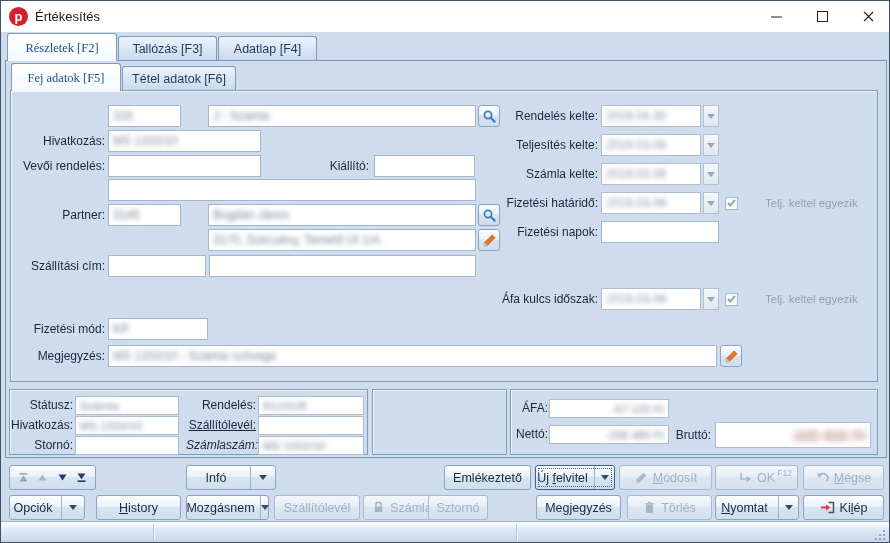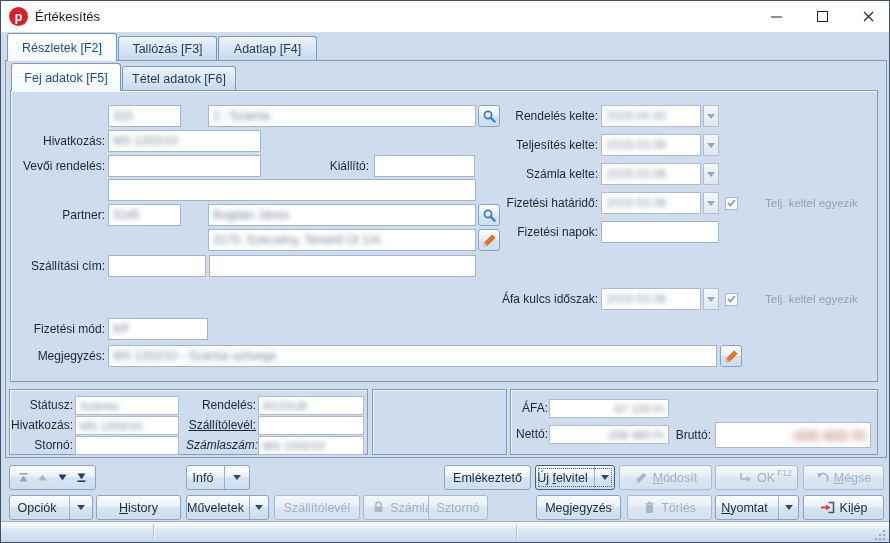--- a/index.html
+++ b/index.html
@@ -10,21 +10,21 @@
   
   .titlebar{left:0;top:0;width:100%;height:31px;background:#ffffff;}
   .logo{left:8px;top:6px;width:19px;height:19px;border-radius:50%;background:#d6202c;color:#fff;
         display:flex;align-items:center;justify-content:center;font-size:13px;font-weight:bold;padding-bottom:1px;}
   .win-title{left:34px;top:0;height:31px;line-height:31px;font-size:13px;color:#1a1a1a;}
   .wc{top:0;width:46px;height:30px;display:flex;align-items:center;justify-content:center;}
 
   
   .tab{border:1px solid #8098b8;border-bottom:none;border-radius:3px 3px 0 0;text-align:center;
        font-size:12.5px;color:#1c3a5e;background:linear-gradient(#edf3fb,#c9d9ec);}
-  .tab.active{background:linear-gradient(#ffffff,#f5f9fd);color:#1a4f8e;z-index:6;}
+  .tab.active{background:linear-gradient(#ffffff,#f5f9fd);color:#1a4f8e;z-index:6;font-family:Liberation Serif, serif;}
   .maintab{top:35px;height:24px;line-height:24px;}
   .maintab.active{top:32px;height:28px;line-height:28px;}
   .subtab{top:65px;height:24px;line-height:24px;z-index:5;}
   .subtab.active{top:62px;height:28px;line-height:28px;}
 
   
   .panel{border:1px solid #8098b8;background:#cfdcee;}
   .sunken{border:1px solid #7f9db9;box-shadow:inset 1px 1px 0 rgba(255,255,255,.75);}
   .page-panel{left:4px;top:59px;width:882px;height:398px;z-index:1;}
 
@@ -321,21 +321,21 @@
         </svg>
       </span>
     <span class="navcell">
         <svg width="11" height="11">
           <path d="M1.5 1.5 H9.5 L5.5 7.2 Z" fill="#1e3f6e"></path>
           <rect x="1.5" y="8.4" width="8" height="1.6" fill="#1e3f6e"></rect>
         </svg>
       </span>
   </div>
 
-  <div class="abs btn split" style="left:185px;top:464px;width:64px;">
+  <div class="abs btn split" style="left:185px;top:464px;width:90px;">
     <span class="split-main">
         <span>Infó</span>
       </span>
     <span class="split-arrow" style="width:24px;">
         <svg width="8" height="5">
           <path d="M0 0 H8 L4 5 Z" fill="#33495f"></path>
         </svg>
       </span>
   </div>
 
@@ -372,38 +372,38 @@
   </div>
 
   <div class="abs btn disabled" style="left:802px;top:464px;width:81px;">
     <svg width="13" height="12" viewBox="0 0 13 12">
         <path d="M11 9 A4.6 4.6 0 1 0 3.2 3.6" fill="none" stroke="#9fb3cc" stroke-width="1.7"></path>
         <path d="M1.2 1 L6.2 2.4 L2.8 6 Z" fill="#9fb3cc"></path>
       </svg>
     <span><span class="u">M</span><span>égse</span></span>
   </div>
 
-  <div class="abs btn split" style="left:8px;top:494px;width:84px;">
+  <div class="abs btn split" style="left:8px;top:494px;width:76px;">
     <span class="split-main">
         <span>Opciók</span>
       </span>
     <span class="split-arrow" style="width:22px;">
         <svg width="8" height="5">
           <path d="M0 0 H8 L4 5 Z" fill="#33495f"></path>
         </svg>
       </span>
   </div>
 
   <div class="abs btn" style="left:95px;top:494px;width:85px;">
       <span><span class="u">H</span><span>istory</span></span>
     </div>
 
   <div class="abs btn split" style="left:185px;top:494px;width:83px;">
     <span class="split-main">
-        <span>Műveletek</span>
+        <span>Mozgásnem</span>
       </span>
     <span class="split-arrow">
         <svg width="8" height="5">
           <path d="M0 0 H8 L4 5 Z" fill="#33495f"></path>
         </svg>
       </span>
   </div>
 
   <div class="abs btn disabled" style="left:273px;top:494px;width:86px;">
       <span>Szállítólevél</span>

